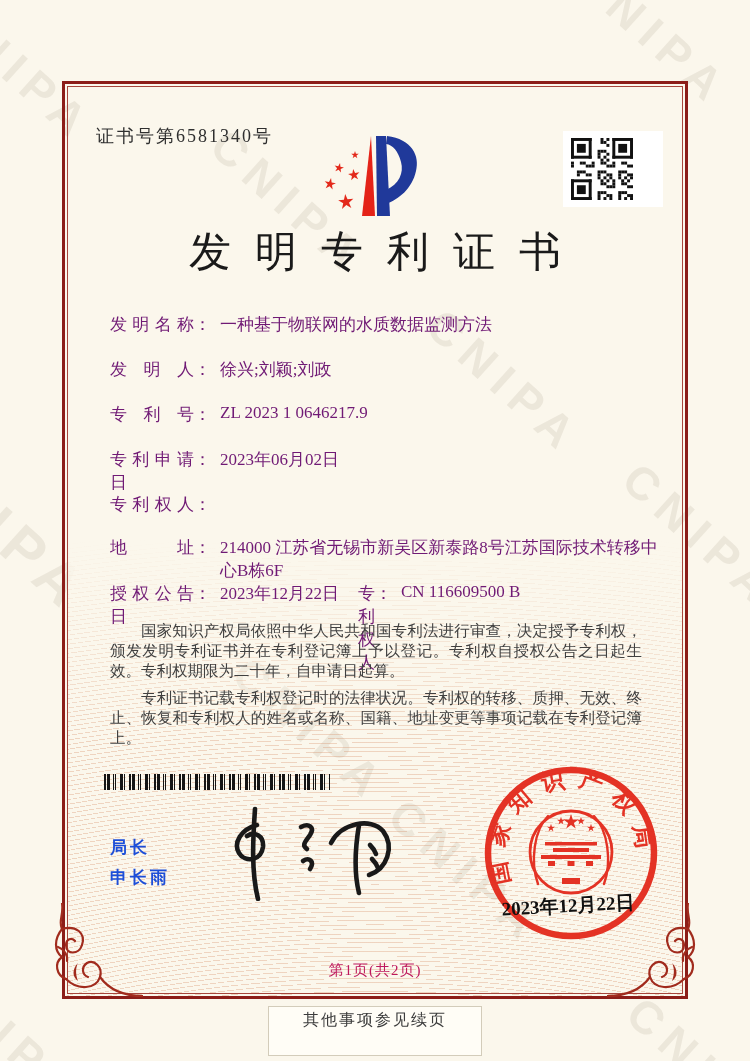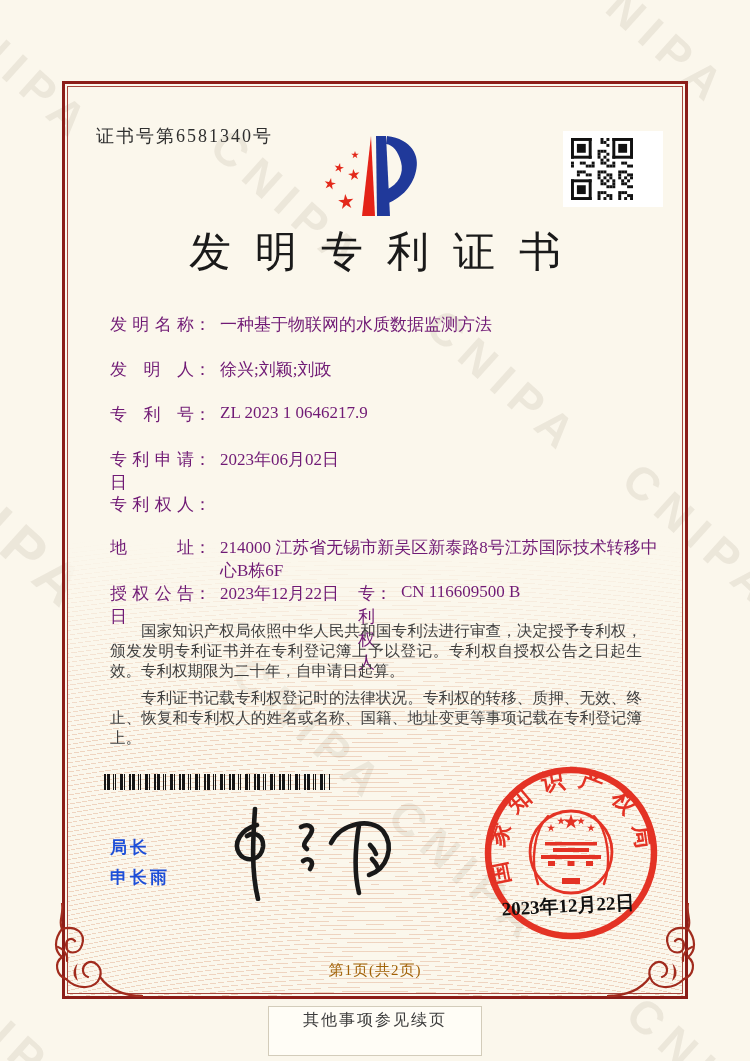--- a/index.html
+++ b/index.html
@@ -51,21 +51,21 @@
   
   .officer{position:absolute;left:110px;font-family:"Liberation Sans",sans-serif;
            font-size:17px;font-weight:600;letter-spacing:3px;color:#1d4ed8;}
   .sig{position:absolute;left:213px;top:803px;}
   
   .seal{position:absolute;left:482px;top:764px;}
   .seal-date{position:absolute;left:498px;top:893px;width:140px;text-align:center;
              font-size:19px;font-weight:700;color:#111;transform:rotate(-3deg);}
   
   .page-num{position:absolute;left:62px;top:961px;width:626px;text-align:center;
-            font-size:15px;color:#a16207;letter-spacing:1px;}
+            font-size:15px;color:#be185d;letter-spacing:1px;}
   .cont-box{position:absolute;left:268px;top:1006px;width:214px;height:50px;
             background:#fffdf6;border:1px solid #d3ccba;box-sizing:border-box;
             text-align:center;}
   .cont-box span{display:inline-block;margin-top:3px;font-size:16px;
             letter-spacing:2px;color:#3c3c3c;}
   .st{fill:#e3291b;}
 </style>
 </head>
 <body>
 

